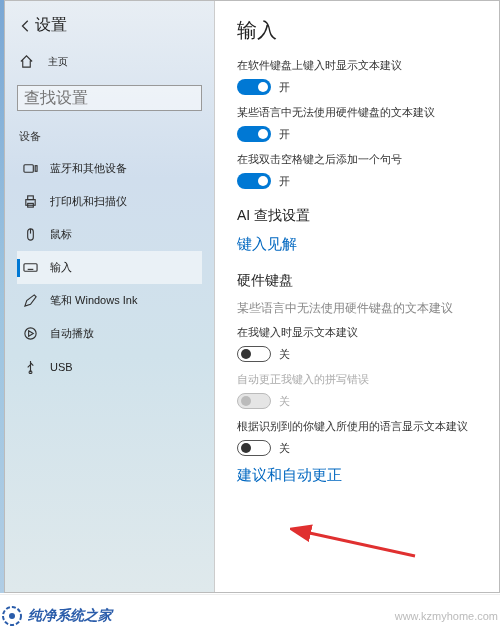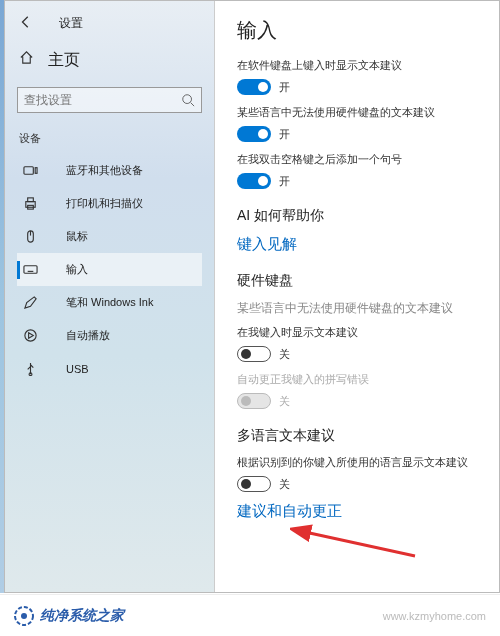--- a/index.html
+++ b/index.html
@@ -1,28 +1,28 @@
 <!DOCTYPE html>
 <html><head>
 <meta charset="utf-8">
 <style>
 *{margin:0;padding:0;box-sizing:border-box;font-family:"Microsoft YaHei","Segoe UI",sans-serif}
 body{width:500px;height:636px;overflow:hidden;background:#fff;position:relative}
 .window{display:flex;height:593px;width:496px;border:1px solid #bbb;margin-left:4px;background:#fff}
 .edge{position:absolute;left:0;top:0;width:4px;height:593px;background:linear-gradient(#7aa7d4,#9cc4e0,#b0cde5)}
 .sidebar{width:210px;background:linear-gradient(180deg,#e8eef4 0%,#d0deed 30%,#d0e2eb 60%,#dfe9ec 100%);padding:10px 12px 0 12px;border-right:1px solid #ccc}
-.topbar{display:flex;gap:26px;padding:4px 0 12px 2px;color:#222;font-size:12px}
+.topbar{display:flex;align-items:center;gap:2px;padding:4px 0 12px 2px;color:#222;font-size:16px}
 .topbar svg{width:14px;height:14px}
-.home-row{display:flex;align-items:flex-start;gap:14px;padding:6px 2px;color:#222;font-size:16px;cursor:pointer}
+.home-row{display:flex;align-items:flex-end;gap:14px;padding:6px 2px;color:#222;font-size:10px;cursor:pointer}
 .home-row svg{width:15px;height:15px}
 .search{margin:10px 0 14px 0;border:1px solid #999;background:rgba(255,255,255,0.5);height:26px;display:flex;align-items:center;padding:0 6px}
-.search input{flex:1;border:none;background:transparent;font-size:12px;outline:none;color:#555}
+.search input{flex:1;border:none;background:transparent;font-size:16px;outline:none;color:#555}
 .search svg{width:14px;height:14px;stroke:#555}
 .cat{font-size:11px;color:#333;padding:4px 2px 8px 2px}
-.nav-item{display:flex;align-items:center;gap:28px;padding:9px 6px;font-size:11px;color:#222;cursor:pointer}
+.nav-item{display:flex;align-items:center;gap:12px;padding:9px 6px;font-size:11px;color:#222;cursor:pointer}
 .nav-item svg{width:15px;height:15px;stroke:#333;fill:none;stroke-width:1.2}
 .nav-item.active{background:rgba(255,255,255,0.55)}
 .nav-item.active::before{content:"";position:absolute;left:12px;width:3px;height:18px;background:#0078d4}
 .nav-item{position:relative}
 .nav-item.active::before{left:0}
 .main{flex:1;padding:10px 18px 0 22px;overflow-y:auto;font-size:11px;color:#333}
 .main h1{font-size:20px;font-weight:400;color:#222;margin:6px 0 14px 0}
 .main h2{font-size:14px;font-weight:400;color:#222;margin:18px 0 10px 0}
 .opt{margin-bottom:10px}
 .opt-label{font-size:11px;color:#333;margin-bottom:6px}
@@ -35,21 +35,21 @@
 .sw .knob{width:10px;height:10px;border-radius:50%;position:absolute;top:3px}
 .sw.on .knob{background:#fff;right:3px}
 .sw.off .knob{background:#333;left:3px;top:2px}
 .sw.dis .knob{background:#bbb;left:3px;top:2px}
 .sw-label{font-size:11px;color:#333}
 .sw-label.disabled{color:#aaa}
 .link{color:#0067c0;font-size:15px;cursor:pointer;display:block;}
 .sub{font-size:12px;color:#888;margin:4px 0 8px 0}
 .highlight{border:2px solid #e03030;padding:6px 8px;margin:8px -10px 10px -10px}
 .arrow{position:absolute;width:130px;height:40px;left:290px;top:524px;pointer-events:none}
-.footer{position:absolute;bottom:0;left:0;width:500px;height:42px;background:#fff;display:flex;align-items:center;justify-content:space-between;padding:0 14px;border-top:1px solid #eee}
+.footer{position:absolute;bottom:0;left:0;width:500px;height:42px;background:#fff;display:flex;align-items:center;justify-content:space-between;padding:0 2px;border-top:1px solid #eee}
 .footer-left{display:flex;align-items:center;gap:6px;font-size:14px;font-weight:bold;font-style:italic;color:#2a5caa}
 .footer-right{font-size:11px;color:#bbb}
 .footer-logo{width:20px;height:20px}
 .main::-webkit-scrollbar{width:4px}
 .main::-webkit-scrollbar-thumb{background:#ccc}
 </style>
 </head>
 <body>
 
 <div class="edge"></div>
@@ -154,21 +154,21 @@
     <div class="opt">
       <div class="opt-label">在我双击空格键之后添加一个句号</div>
       <div class="toggle">
         <div class="sw on">
             <div class="knob"></div>
           </div>
         <span class="sw-label">开</span>
       </div>
     </div>
 
-    <h2>AI 如何帮助你</h2>
+    <h2>AI 查找设置</h2>
     <a class="link">键入见解</a>
 
     <h2>硬件键盘</h2>
     <div class="sub">某些语言中无法使用硬件键盘的文本建议</div>
     <div class="opt">
       <div class="opt-label">在我键入时显示文本建议</div>
       <div class="toggle">
         <div class="sw off">
             <div class="knob"></div>
           </div>
@@ -178,21 +178,20 @@
     <div class="opt">
       <div class="opt-label disabled">自动更正我键入的拼写错误</div>
       <div class="toggle">
         <div class="sw dis">
             <div class="knob"></div>
           </div>
         <span class="sw-label disabled">关</span>
       </div>
     </div>
 
-    <h2>多语言文本建议</h2>
     <div class="opt">
       <div class="opt-label">根据识别到的你键入所使用的语言显示文本建议</div>
       <div class="toggle">
         <div class="sw off">
             <div class="knob"></div>
           </div>
         <span class="sw-label">关</span>
       </div>
     </div>
 

